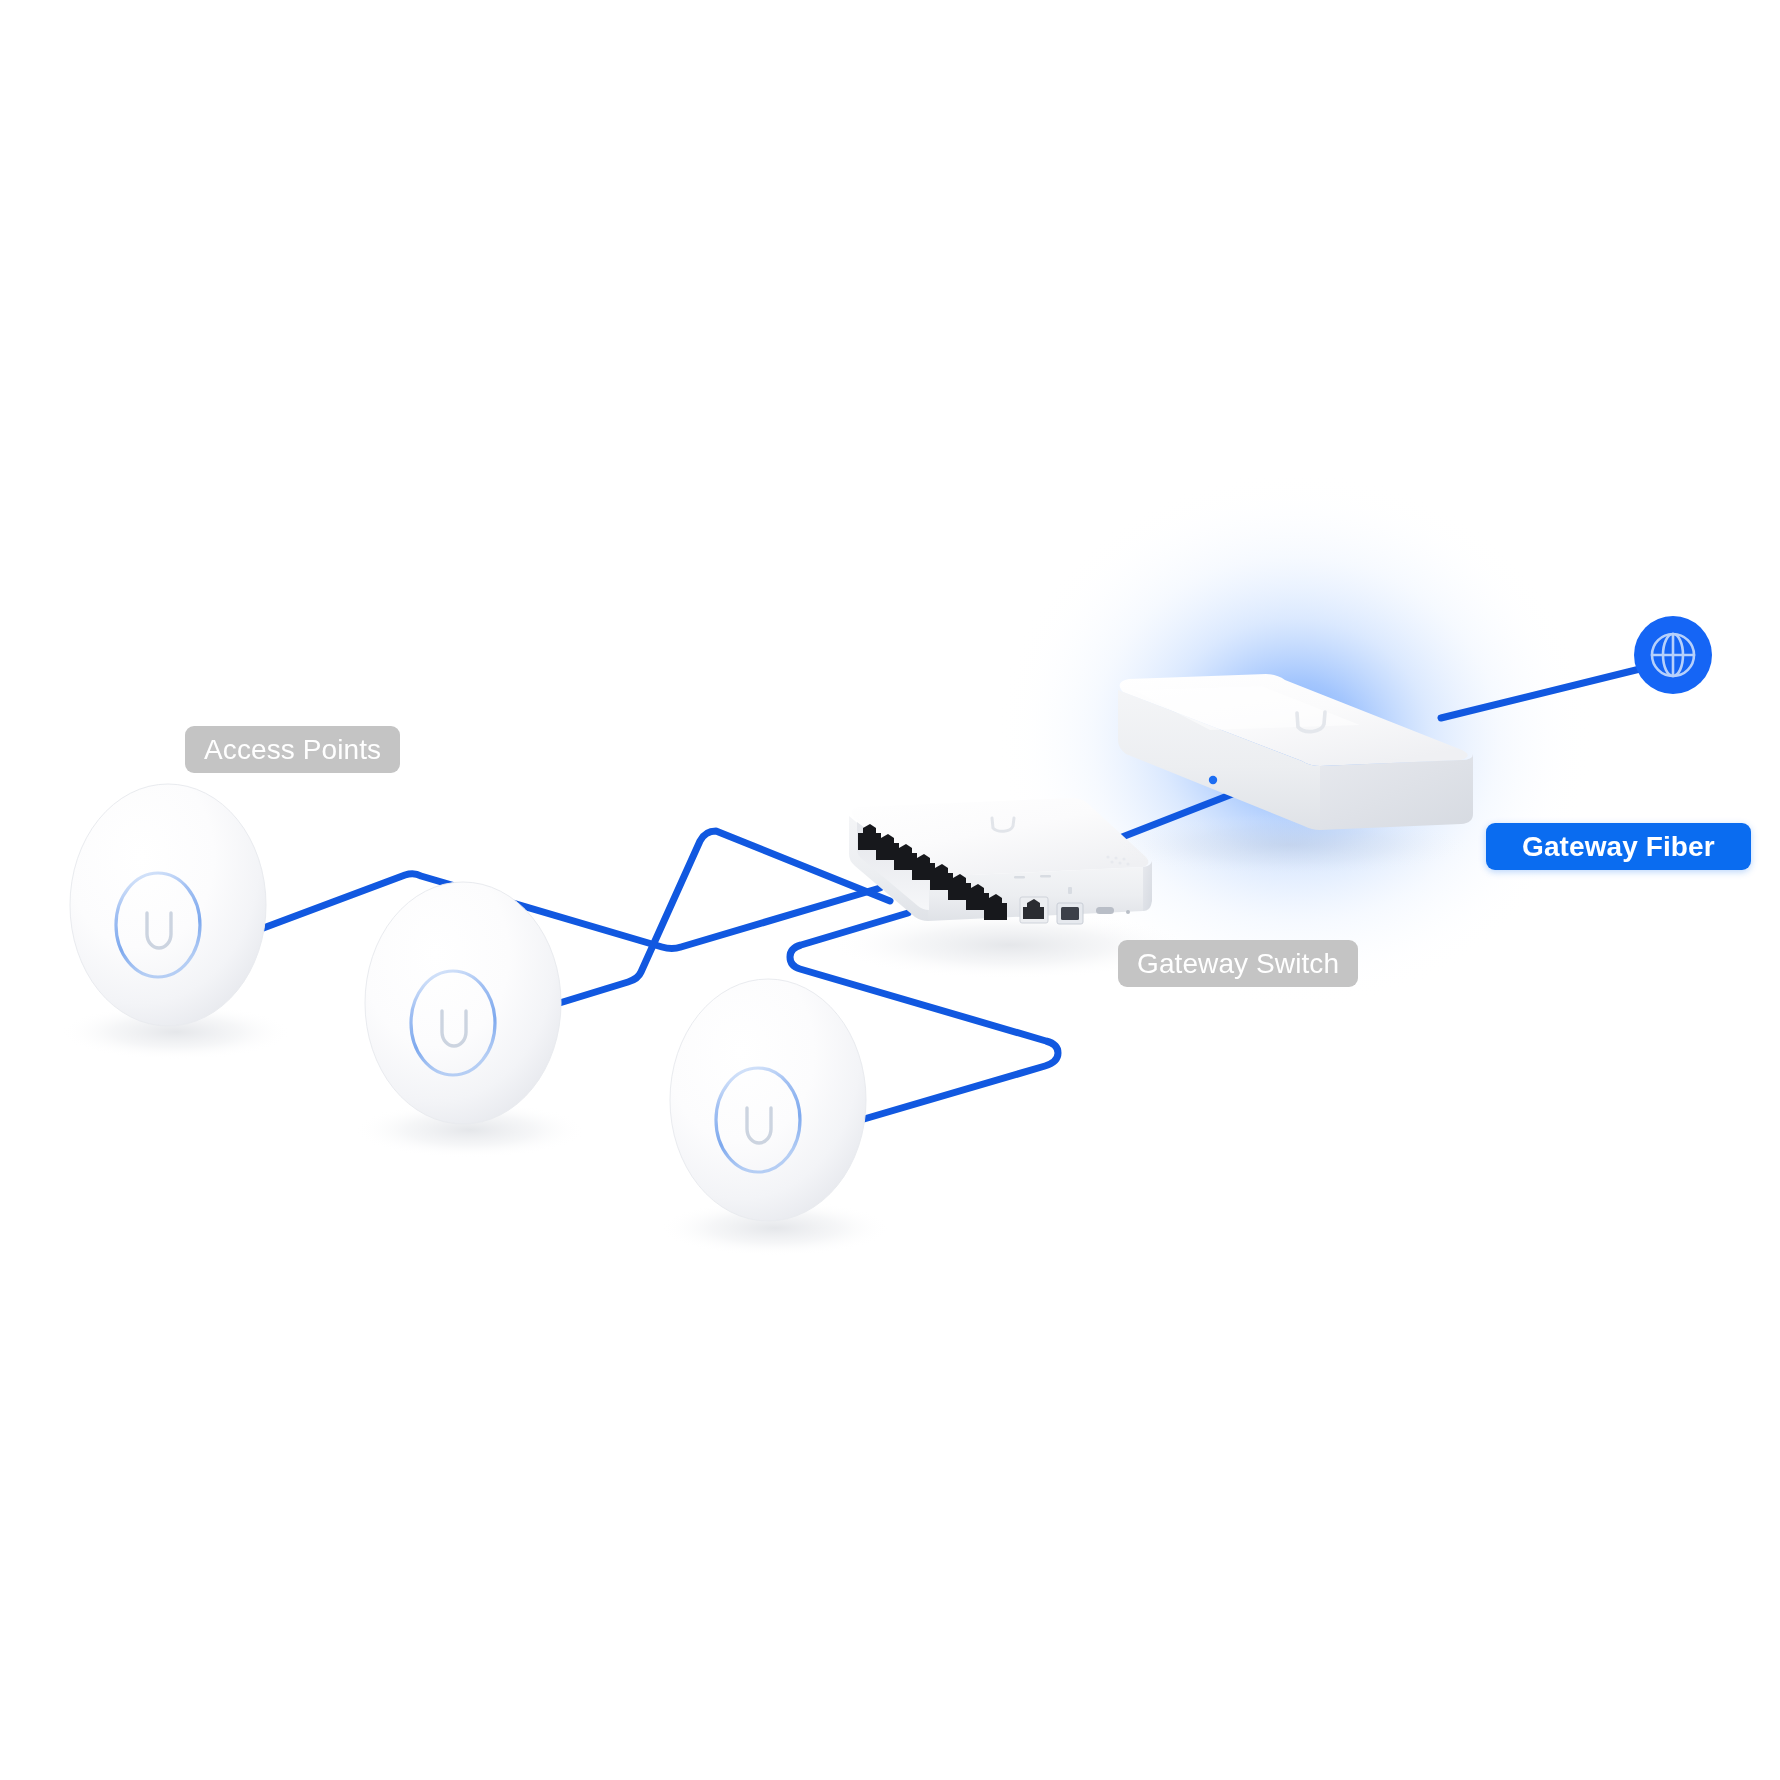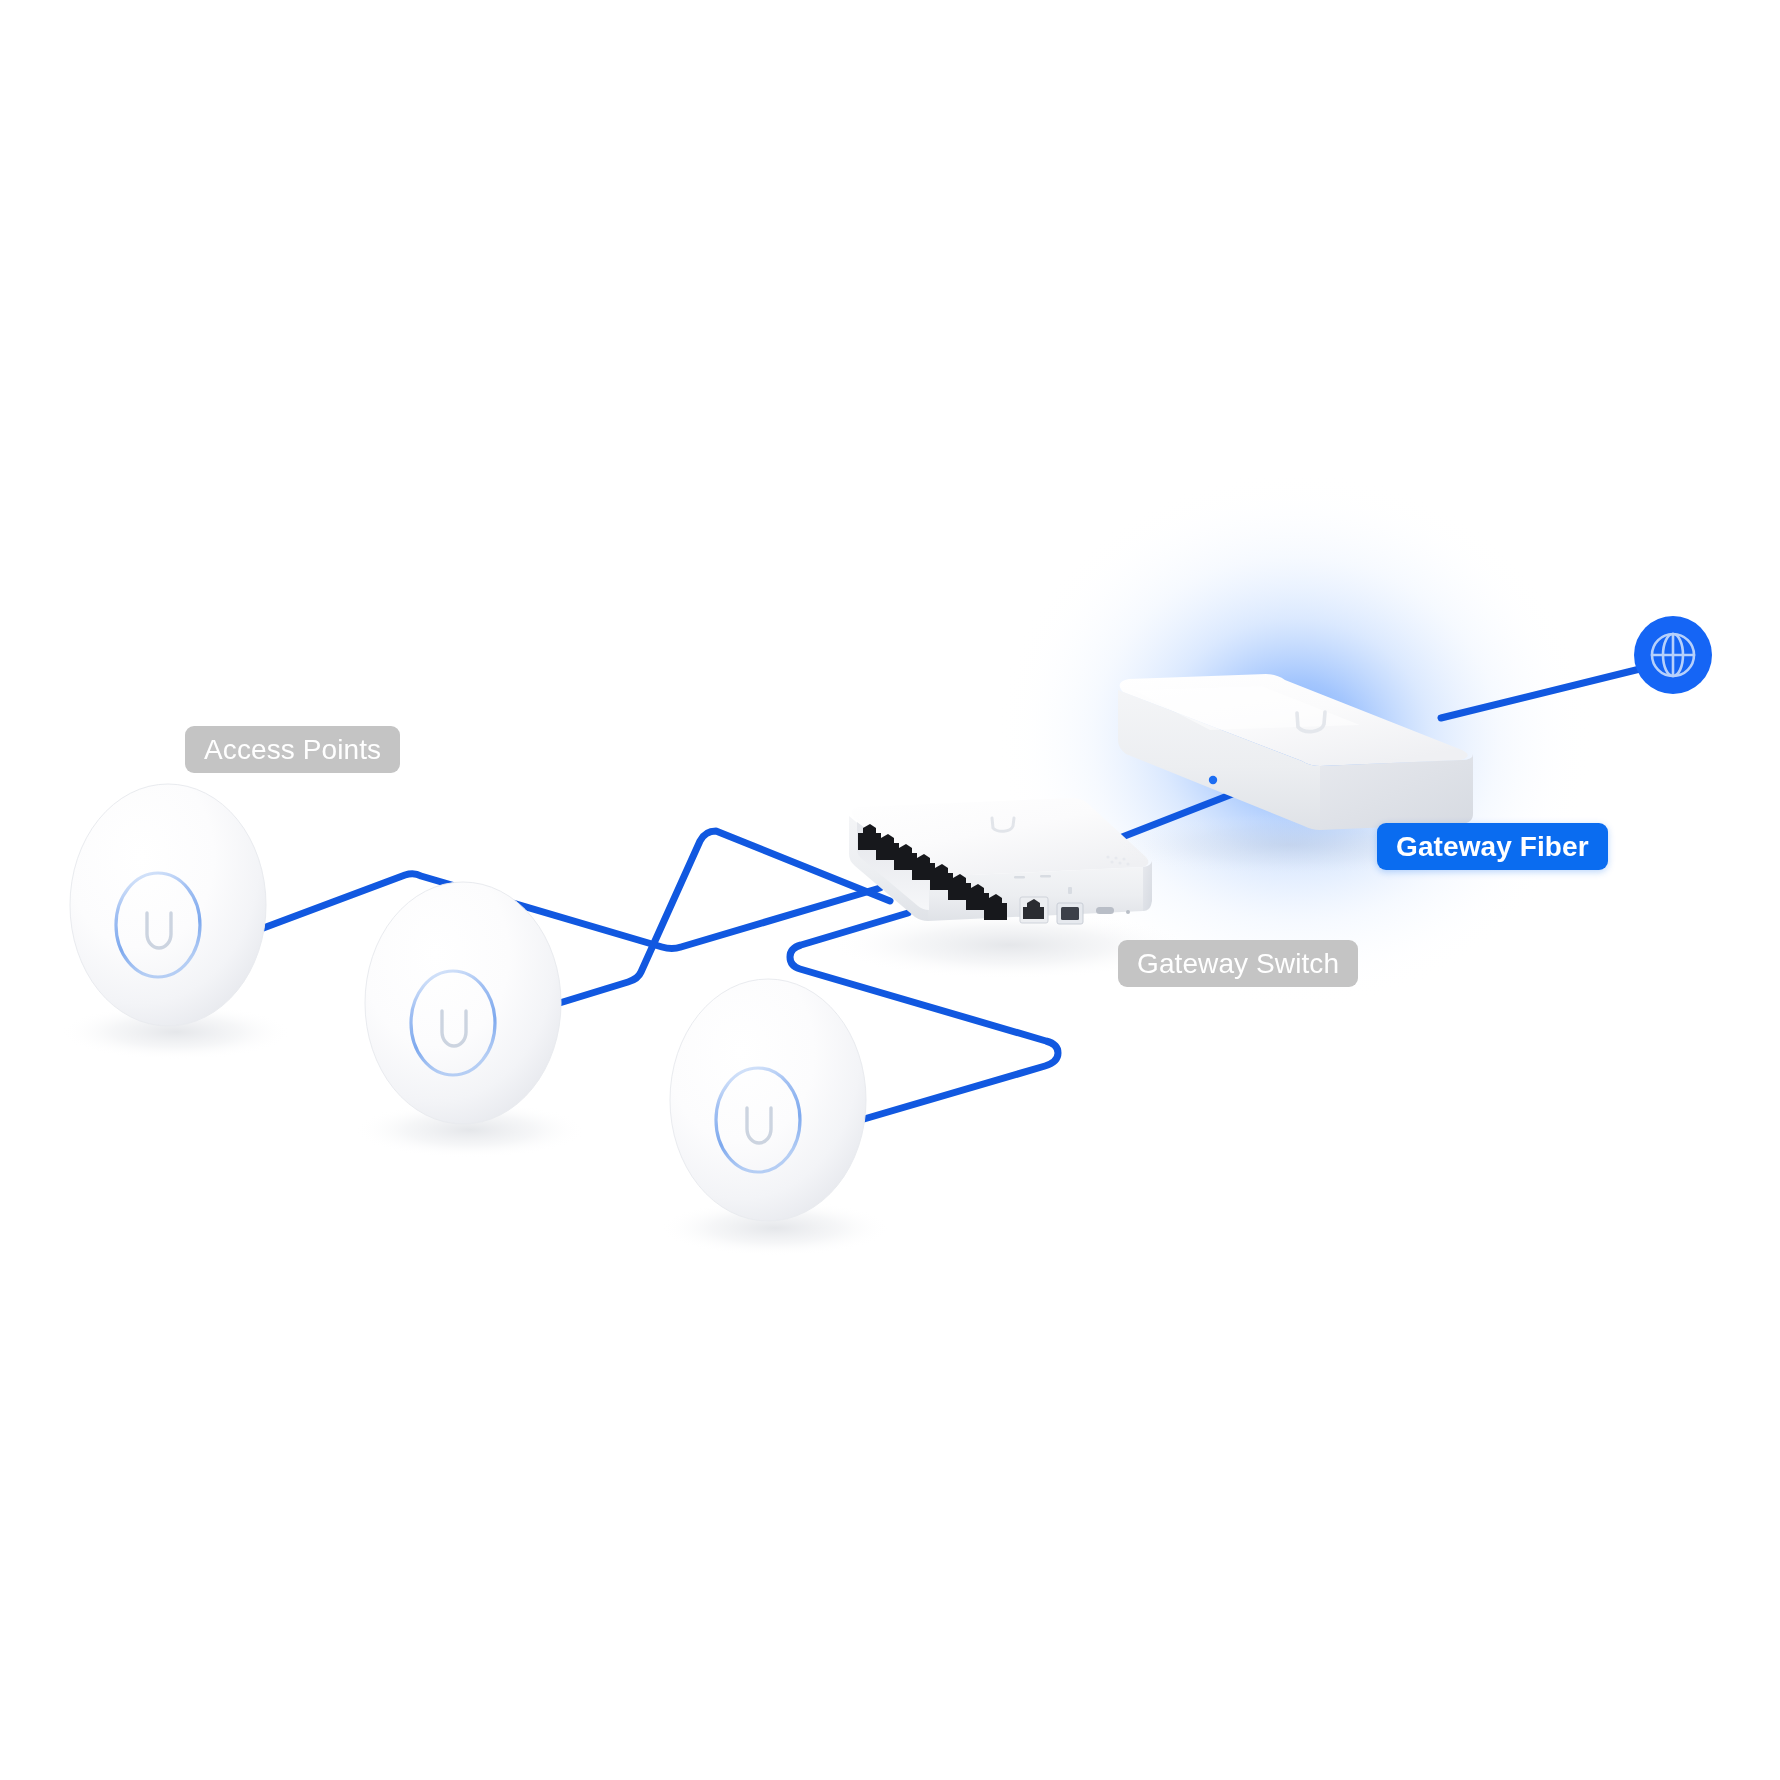--- a/index.html
+++ b/index.html
@@ -57,24 +57,24 @@
     font-size: 28px;
   }
   #badge-utility-switch {
     left: 1118px;
     top: 940px;
     height: 47px;
     padding: 0 19px;
     font-size: 28px;
   }
   #badge-gateway-fiber {
-    left: 1377px;
+    left: 1486px;
     top: 823px;
     height: 47px;
-    padding: 0 19px;
+    padding: 0 36px;
     font-size: 28px;
     font-weight: 700;
     box-shadow: 0 2px 7px rgba(10,108,240,0.28);
   }
 </style>
 </head>
 <body>
 
 <div id="stage">
 

